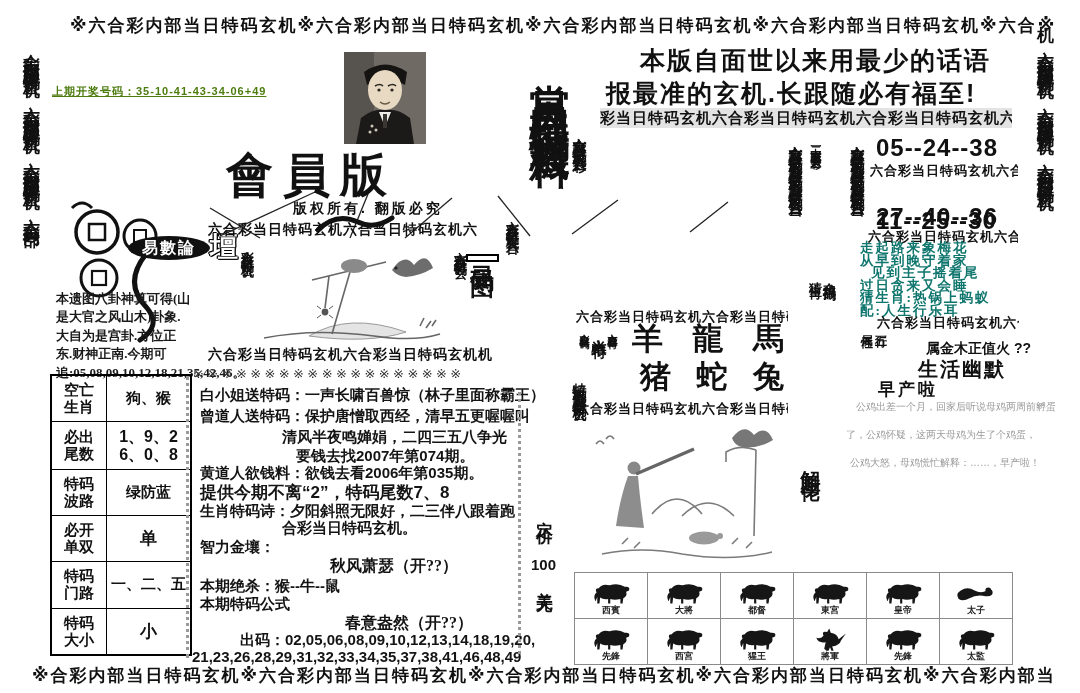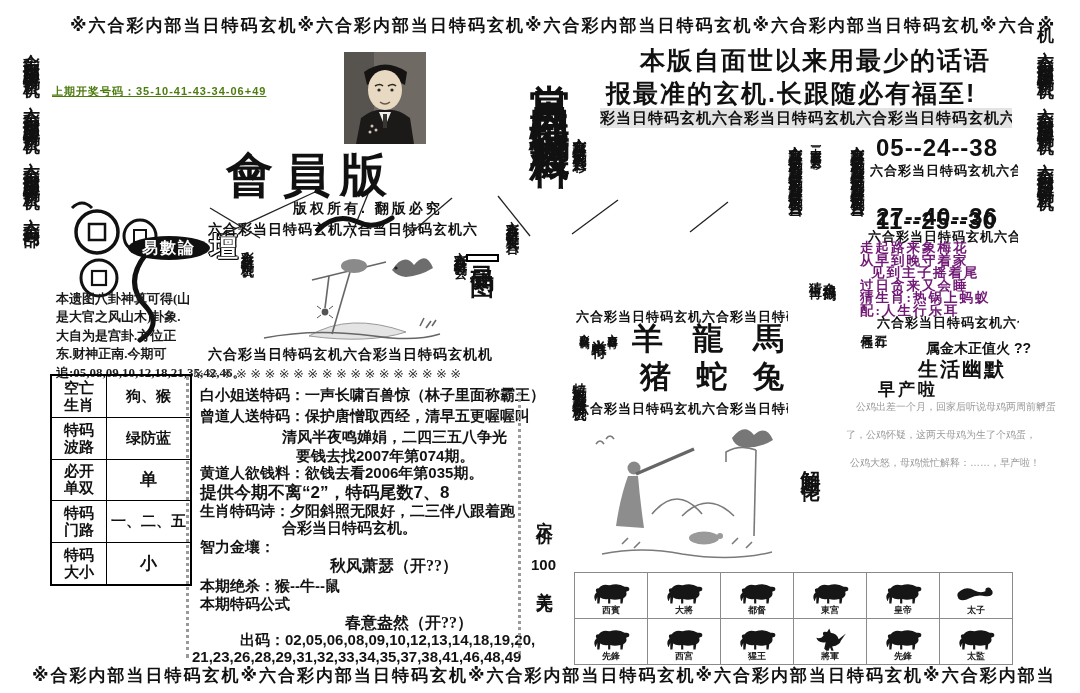--- a/index.html
+++ b/index.html
@@ -56,25 +56,32 @@
   </svg>
 
   <div class="abs" style="left:128px;top:236px;width:82px;height:24px;background:#101010;border-radius:50%;
               color:#fff;font-weight:bold;font-size:16px;text-align:center;line-height:24px;letter-spacing:2px;">
     <span>易數論</span>
   </div>
   <div class="abs b outline serif" style="left:210px;top:228px;font-size:28px;">壇</div>
 
   <div class="abs serif" style="left:56px;top:290px;width:136px;font-size:13px;line-height:1.42;font-weight:600;color:#1a1a1a;">本遗图八卦神算可得(山是大官之风山木)卦象.大自为是宫卦.方位正东.财神正南.今期可追:05,08,09,10,12,18,21,35,42,46。</div>
 
-  <table class="abs spec" style="left:50px;top:374px;width:142px;height:212px;">
+  <table class="abs spec" style="left:50px;top:374px;width:142px;height:282px;">
     <tbody>
         <tr>
       <td style="width:52px;"><span class="lblwrap">空亡生肖</span></td>
       <td class="b" style="font-size:15px;">狗、猴</td>
+    </tr>
+    <tr>
+      <td><span class="lblwrap">必出尾数</span></td>
+      <td class="b" style="font-size:16px;line-height:18px;">
+        <div>1、9、2</div>
+        <div>6、0、8</div>
+      </td>
     </tr>
     <tr>
       <td><span class="lblwrap">特码波路</span></td>
       <td class="b" style="font-size:15px;">绿防蓝</td>
     </tr>
     <tr>
       <td><span class="lblwrap">必开单双</span></td>
       <td class="b" style="font-size:17px;">单</td>
     </tr>
     <tr>
@@ -188,21 +195,21 @@
   <div class="abs v vstrip" style="left:849px;top:134px;height:470px;font-size:14px;">六合彩当日特码玄机六合彩当日特码玄机六合彩当日特码玄机六合当</div>
   <div class="abs v b" style="left:806px;top:272px;height:56px;font-size:13px;letter-spacing:2px;">猜生肖</div>
   <div class="abs v b" style="left:820px;top:272px;height:74px;font-size:13px;letter-spacing:2px;">金鸡报码</div>
 
   <div class="abs b" style="left:876px;top:134px;font-size:24px;font-weight:900;letter-spacing:1px;">05--24--38</div>
   <div class="abs strip" style="left:870px;top:162px;width:148px;font-size:13px;">六合彩当日特码玄机六合彩</div>
   <div class="abs b" style="left:876px;top:187px;font-size:24px;font-weight:900;letter-spacing:1px;margin-top:20px;">11--25--30</div>
   <div class="abs b" style="left:876px;top:203px;font-size:24px;font-weight:900;letter-spacing:1px;">27--40--36</div>
   <div class="abs strip" style="left:868px;top:228px;width:150px;font-size:13px;">六合彩当日特码玄机六合彩</div>
 
-  <div class="abs serif" style="left:860px;top:242px;font-size:13.5px;font-weight:900;line-height:12px;letter-spacing:2px;color:#701a75;">
+  <div class="abs serif" style="left:860px;top:242px;font-size:13.5px;font-weight:900;line-height:12px;letter-spacing:2px;color:#0f766e;">
     <div style="margin-bottom:0.6px;">走起路来象梅花</div>
     <div style="margin-bottom:0.6px;">从早到晚守着家</div>
     <div style="margin-bottom:0.6px;text-align:center;">见到主子摇着尾</div>
     <div style="margin-bottom:0.6px;">过日贪来又会睡</div>
     <div style="margin-bottom:0.6px;">猜生肖:热锅上蚂蚁</div>
     <div>配:人生行乐耳</div>
   </div>
   <div class="abs strip" style="left:877px;top:314px;width:142px;font-size:13px;">六合彩当日特码玄机六合彩</div>
 
   <div class="abs v b" style="left:858px;top:326px;height:30px;font-size:12px;">属性</div>

